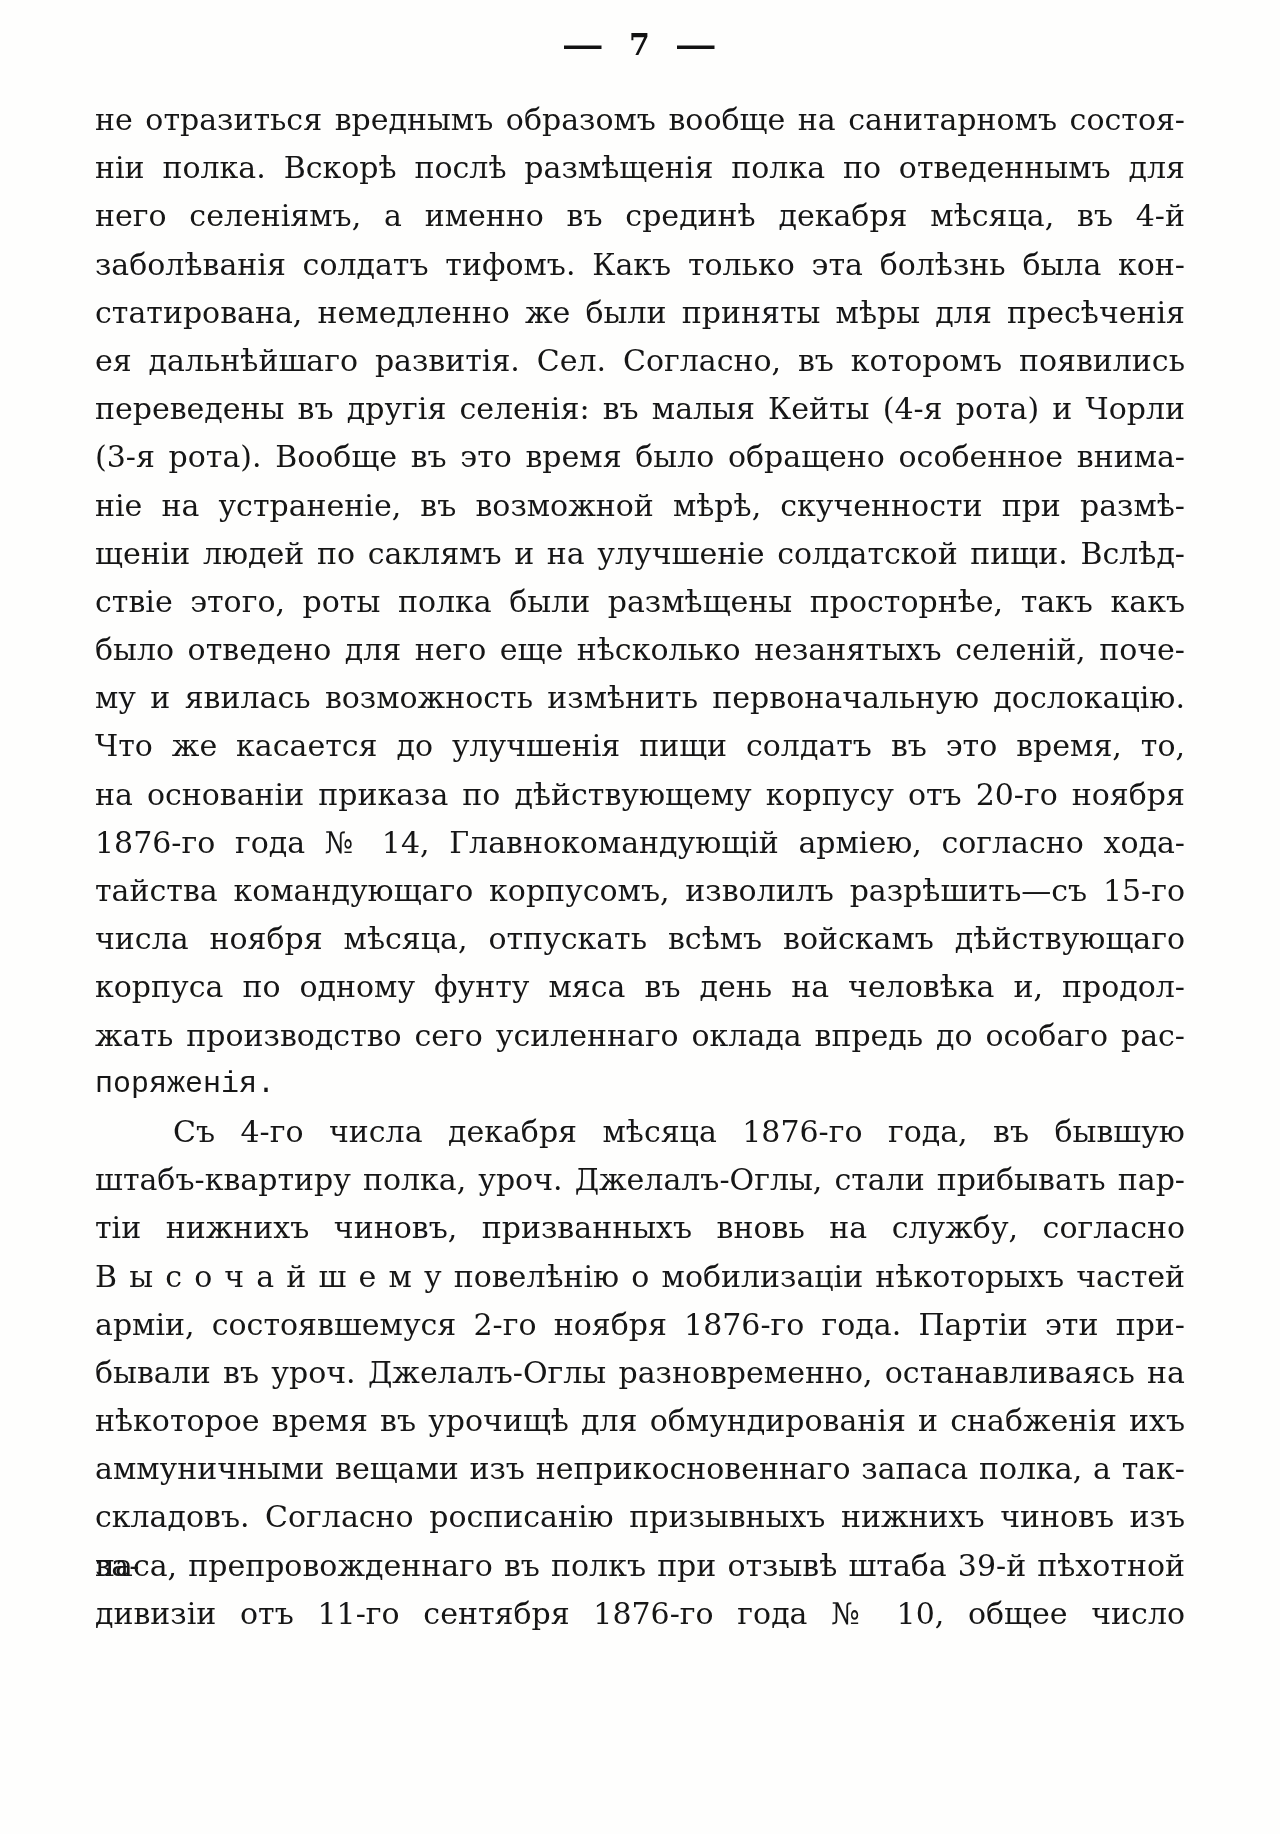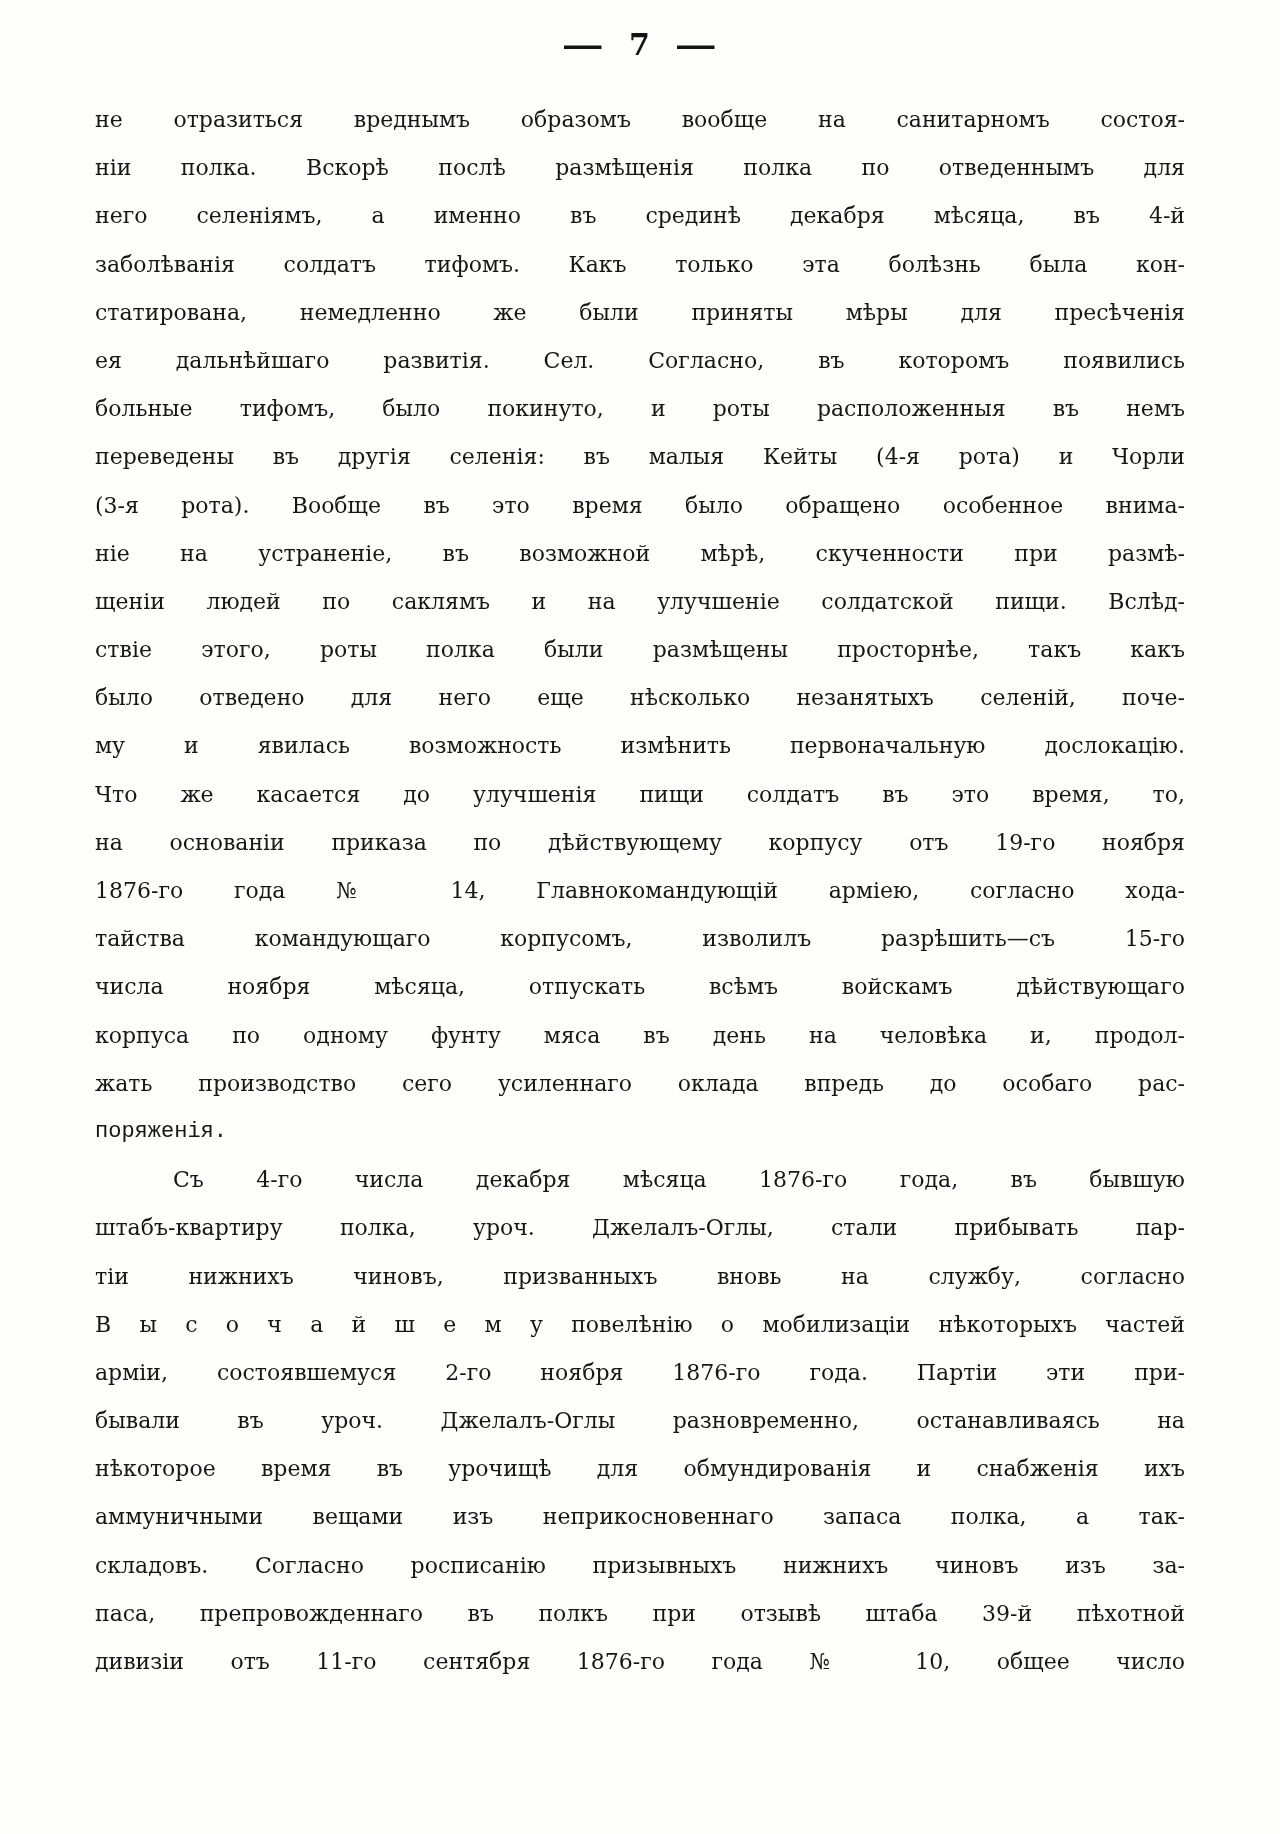--- a/index.html
+++ b/index.html
@@ -32,21 +32,21 @@
   }
   .page-header .page-num {
     display: inline-block;
     margin: 0 30px;
   }
   .text-block {
     margin: 30px 95px 0 95px;
     width: 1090px;
   }
   .line {
-    font-size: 22px;
+    font-size: 30px;
     line-height: 48.2px;
     height: 48.2px;
     text-align: justify;
     text-align-last: justify;
     word-spacing: 1px;
     white-space: normal;
     color: #161616;
   }
   .line.par-end {
     text-align-last: left;
@@ -65,30 +65,29 @@
     <span class="dash">—</span><span class="page-num">7</span><span class="dash">—</span>
   </div>
 
   <div class="text-block">
     <div class="line">не отразиться вреднымъ образомъ вообще на санитарномъ состоя-</div>
     <div class="line">ніи полка. Вскорѣ послѣ размѣщенія полка по отведеннымъ для</div>
     <div class="line">него селеніямъ, а именно въ срединѣ декабря мѣсяца, въ 4-й</div>
     <div class="line">заболѣванія солдатъ тифомъ. Какъ только эта болѣзнь была кон-</div>
     <div class="line">статирована, немедленно же были приняты мѣры для пресѣченія</div>
     <div class="line">ея дальнѣйшаго развитія. Сел. Согласно, въ которомъ появились</div>
-    <div class="line">больные тифомъ, было покинуто, и роты расположенныя въ немъ</div>
     <div class="line">переведены въ другія селенія: въ малыя Кейты (4-я рота) и Чорли</div>
     <div class="line">(3-я рота). Вообще въ это время было обращено особенное внима-</div>
     <div class="line">ніе на устраненіе, въ возможной мѣрѣ, скученности при размѣ-</div>
     <div class="line">щеніи людей по саклямъ и на улучшеніе солдатской пищи. Вслѣд-</div>
     <div class="line">ствіе этого, роты полка были размѣщены просторнѣе, такъ какъ</div>
     <div class="line">было отведено для него еще нѣсколько незанятыхъ селеній, поче-</div>
     <div class="line">му и явилась возможность измѣнить первоначальную дослокацію.</div>
     <div class="line">Что же касается до улучшенія пищи солдатъ въ это время, то,</div>
-    <div class="line">на основаніи приказа по дѣйствующему корпусу отъ 19-го ноября</div>
+    <div class="line">на основаніи приказа по дѣйствующему корпусу отъ 20-го ноября</div>
     <div class="line">1876-го года № 14, Главнокомандующій арміею, согласно хода-</div>
     <div class="line">тайства командующаго корпусомъ, изволилъ разрѣшить—съ 15-го</div>
     <div class="line">числа ноября мѣсяца, отпускать всѣмъ войскамъ дѣйствующаго</div>
     <div class="line">корпуса по одному фунту мяса въ день на человѣка и, продол-</div>
     <div class="line">жать производство сего усиленнаго оклада впредь до особаго рас-</div>
     <div class="line par-end">поряженія.</div>
     <div class="line indent">Съ 4-го числа декабря мѣсяца 1876-го года, въ бывшую</div>
     <div class="line">штабъ-квартиру полка, уроч. Джелалъ-Оглы, стали прибывать пар-</div>
     <div class="line">тіи нижнихъ чиновъ, призванныхъ вновь на службу, согласно</div>
     <div class="line">В ы с о ч а й ш е м у повелѣнію о мобилизаціи нѣкоторыхъ частей</div>

